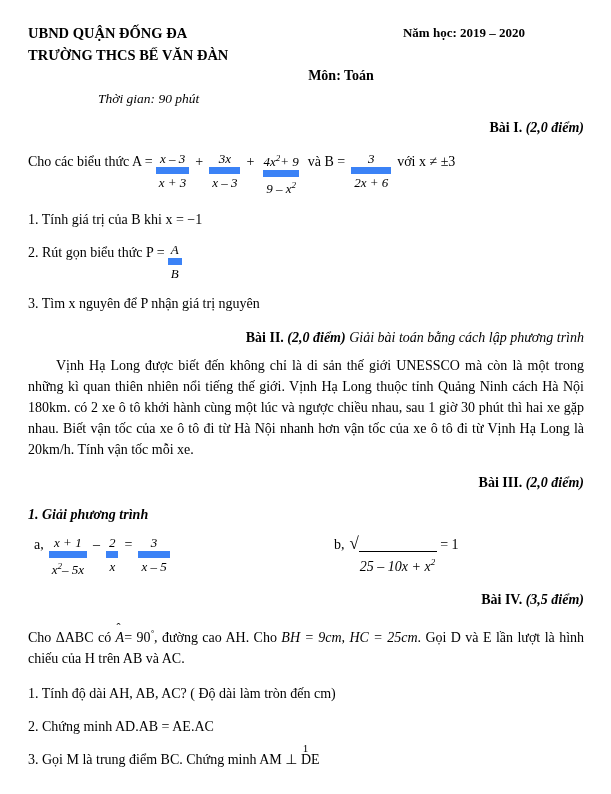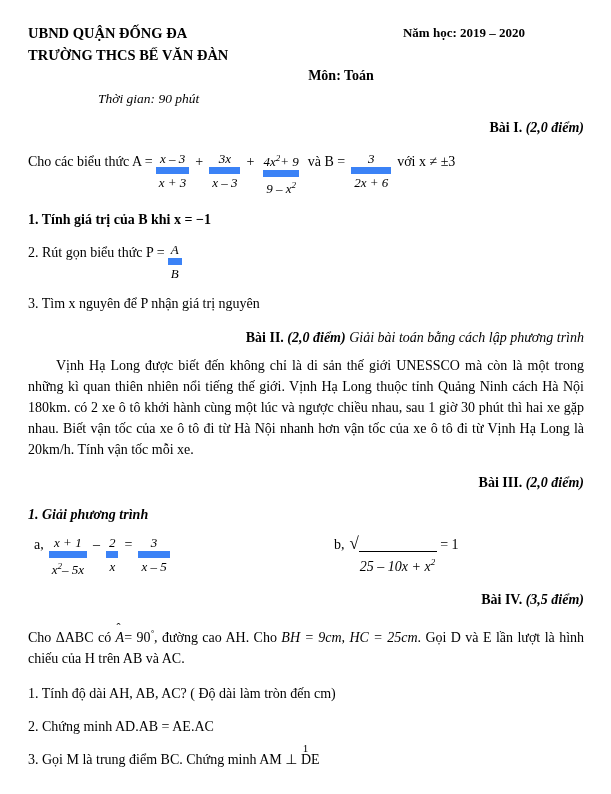--- a/index.html
+++ b/index.html
@@ -228,21 +228,21 @@
           </span>
           <span class="op">và B =</span>
           <span class="frac math">
             <span class="num">3</span>
             <span class="den">2x + 6</span>
           </span>
           <span class="op">với x ≠ ±3</span>
         </span>
       </div>
 
-      <div class="item" style="margin-top:12px;font-weight:bold;">1. Tính giá trị của B khi  x = −1</div>
+      <div class="item" style="margin-top:12px;">1. Tính giá trị của B khi  x = −1</div>
 
       <div class="item" style="margin-top:12px;">
         <span class="mrow">
           <span>2. Rút gọn biểu thức P =</span>
           <span class="frac math">
             <span class="num">A</span>
             <span class="den">B</span>
           </span>
         </span>
       </div>

